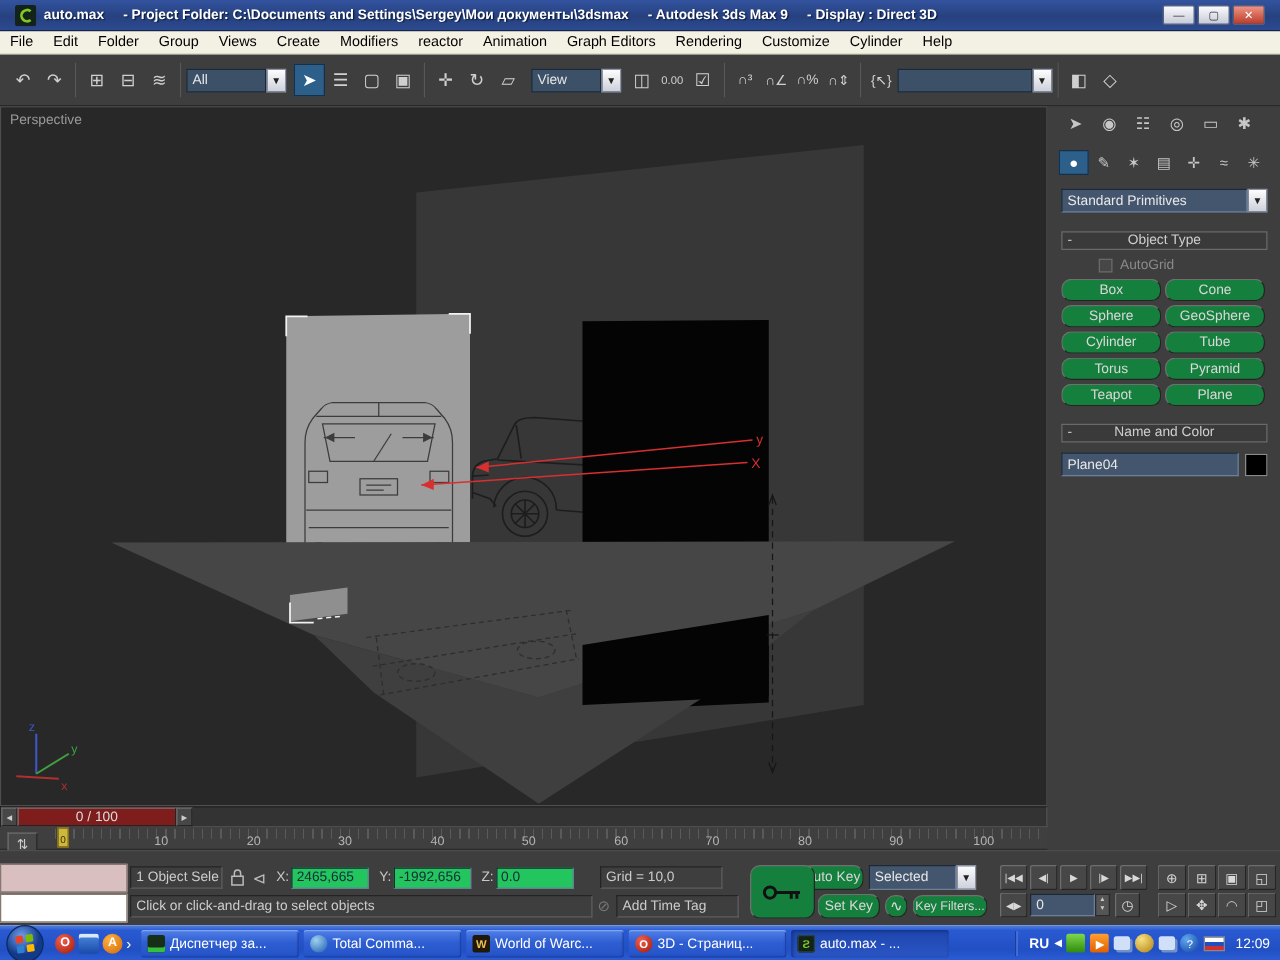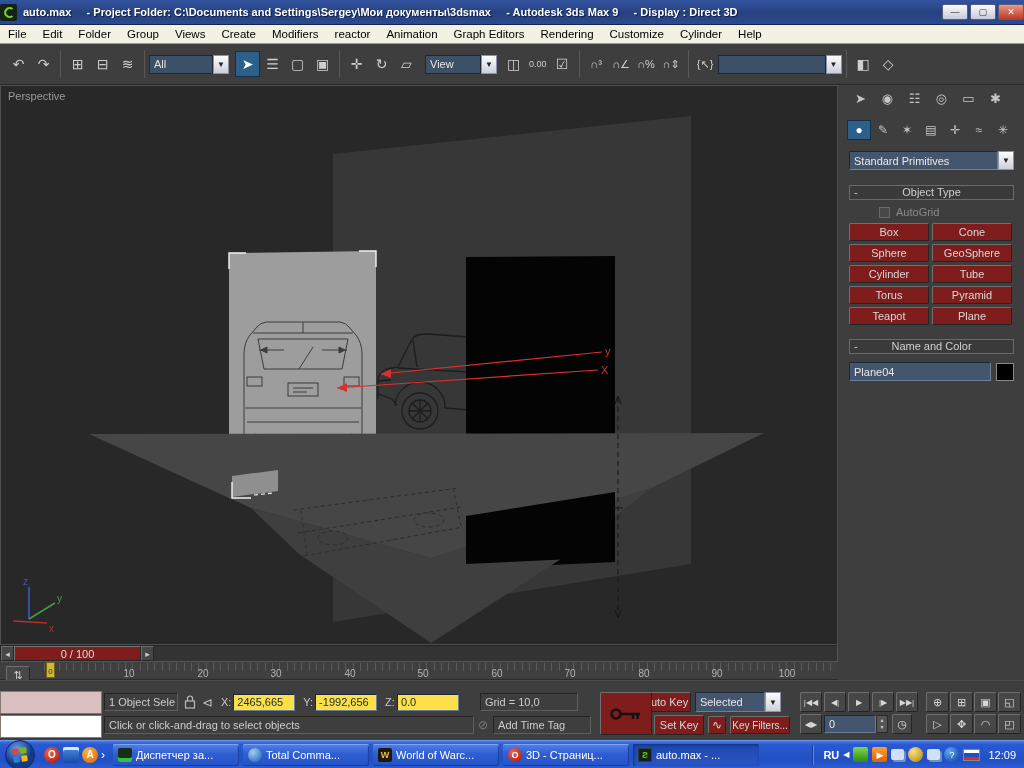--- a/index.html
+++ b/index.html
@@ -3,21 +3,21 @@
 <meta charset="utf-8">
 <style>
   *{margin:0;padding:0;box-sizing:border-box}
   html,body{background:#555}
   #screen{position:relative;width:1024px;height:768px;overflow:hidden;
     font-family:"Liberation Sans",sans-serif;background:#3e3e3e;cursor:default}
   .abs{position:absolute}
   
   #titlebar{left:0;top:0;width:1024px;height:25px;
     background:linear-gradient(180deg,#33539f 0%,#27417f 55%,#2c4a90 100%);
-    display:flex;align-items:center;padding:0 0;border-bottom:1px solid #14244e}
+    display:flex;align-items:center;padding:0 12px;border-bottom:1px solid #14244e}
   #titlebar .ttext{color:#fff;font-size:11px;font-weight:bold;white-space:pre;
     text-shadow:1px 1px 1px #0b1a3c;margin-left:6px;overflow:hidden;flex:1}
   .wbtn{width:26px;height:16px;border-radius:2px;border:1px solid #55607e;
     display:flex;align-items:center;justify-content:center;font-size:9px;color:#333;
     background:linear-gradient(#fbfbfd,#c6cad8);margin-left:2px}
   .wbtn.close{background:linear-gradient(#ef9484,#bb3c28);color:#fff}
   
   #menubar{left:0;top:25px;width:1024px;height:19px;background:#f3f1e4;
     display:flex;align-items:center;border-bottom:1px solid #9a9a8a}
   #menubar span{font-size:11.5px;color:#000;padding:0 8px;height:19px;line-height:19px}
@@ -42,22 +42,22 @@
   .tabrow{display:flex;margin-top:3px}
   .tabrow span{width:27px;height:21px;display:flex;align-items:center;justify-content:center;
     color:#c6c6c6;font-size:13px}
   .subrow{display:flex;margin-top:11px}
   .subrow span{width:24px;height:20px;display:flex;align-items:center;justify-content:center;
     color:#c6c6c6;font-size:12px}
   .subrow span.active{background:#2d5f8b;border:1px solid #17304a;color:#fff}
   .rollhead{position:relative;margin:0 10px 0 2px;height:15px;background:#3a3a3a;
     border:1px solid #6a6a6a;color:#cfcfcf;font-size:11px;text-align:center;line-height:13px}
   .rollhead .minus{position:absolute;left:4px;top:0}
-  .pbtn{background:#7f1d1d;border:1px solid;border-color:#707070 #242424 #242424 #707070;
-    color:#d8d8d8;font-size:11px;display:flex;align-items:center;justify-content:center;border-radius:2px}
+  .pbtn{background:#15803d;border:1px solid;border-color:#707070 #242424 #242424 #707070;
+    color:#d8d8d8;font-size:11px;display:flex;align-items:center;justify-content:center;border-radius:8px}
   #objgrid{display:grid;grid-template-columns:80px 80px;grid-gap:3px;margin:5px 0 0 2px}
   #objgrid .pbtn{height:18px}
   .bluefld{background:#44566e;border:1px solid;border-color:#1c2836 #6b7f99 #6b7f99 #1c2836;
     color:#e8e8e8;font-size:11px;display:flex;align-items:center;padding:0 4px;height:19px}
   .chk{width:11px;height:11px;background:#474747;border:1px solid #6a6a6a;display:inline-block}
   
   #sliderrow{left:0;top:645px;width:838px;height:17px;background:#333;
     border:1px solid;border-color:#232323 #555 #555 #232323;display:flex;align-items:center}
   .slbtn{width:13px;height:15px;background:#474747;border:1px solid;
     border-color:#6e6e6e #242424 #242424 #6e6e6e;color:#ccc;font-size:9px;
@@ -72,21 +72,21 @@
   #marker{position:absolute;left:46px;top:0;width:9px;height:16px;background:#cdb83d;
     border:1px solid #7a650e;color:#3c3000;font-size:8px;text-align:center;line-height:18px}
   #mcurve{left:6px;top:666px;width:24px;height:18px;background:#474747;border:1px solid;
     border-color:#6e6e6e #242424 #242424 #6e6e6e;color:#ccc;font-size:11px;
     display:flex;align-items:center;justify-content:center}
   
   #statusarea{left:0;top:680px;width:1024px;height:60px;background:#3e3e3e;border-top:1px solid #4c4c4c}
   .lbox{background:#d9bfbf;border:1px solid #86776f}
   .inset{background:#3e3e3e;border:1px solid;border-color:#242424 #5e5e5e #5e5e5e #242424;
     color:#ccc;font-size:11px;display:flex;align-items:center;padding:0 4px;white-space:nowrap;overflow:hidden}
-  .cfld{background:#fde047;border:1px solid;border-color:#1c2836 #6b7f99 #6b7f99 #1c2836;
+  .cfld{background:#22c55e;border:1px solid;border-color:#1c2836 #6b7f99 #6b7f99 #1c2836;
     color:#16283a;font-size:11px;display:flex;align-items:center;padding:0 3px;overflow:hidden}
   .srow{position:absolute;left:104px;display:flex;align-items:center;height:20px}
   .slabel{color:#c8c8c8;font-size:11px;margin:0 2px 0 8px}
   .mbtn{width:22px;height:20px;background:#474747;border:1px solid;
     border-color:#6e6e6e #242424 #242424 #6e6e6e;color:#d8d8d8;font-size:8px;
     display:flex;align-items:center;justify-content:center;margin-right:2px;border-radius:2px;white-space:nowrap}
   .navb{font-size:11px;width:23px;margin-right:1px}
   
   #taskbar{left:0;top:740px;width:1024px;height:28px;
     background:linear-gradient(180deg,#4a7be4 0%,#2a5ad2 12%,#2150c4 70%,#2c5cd4 100%);

